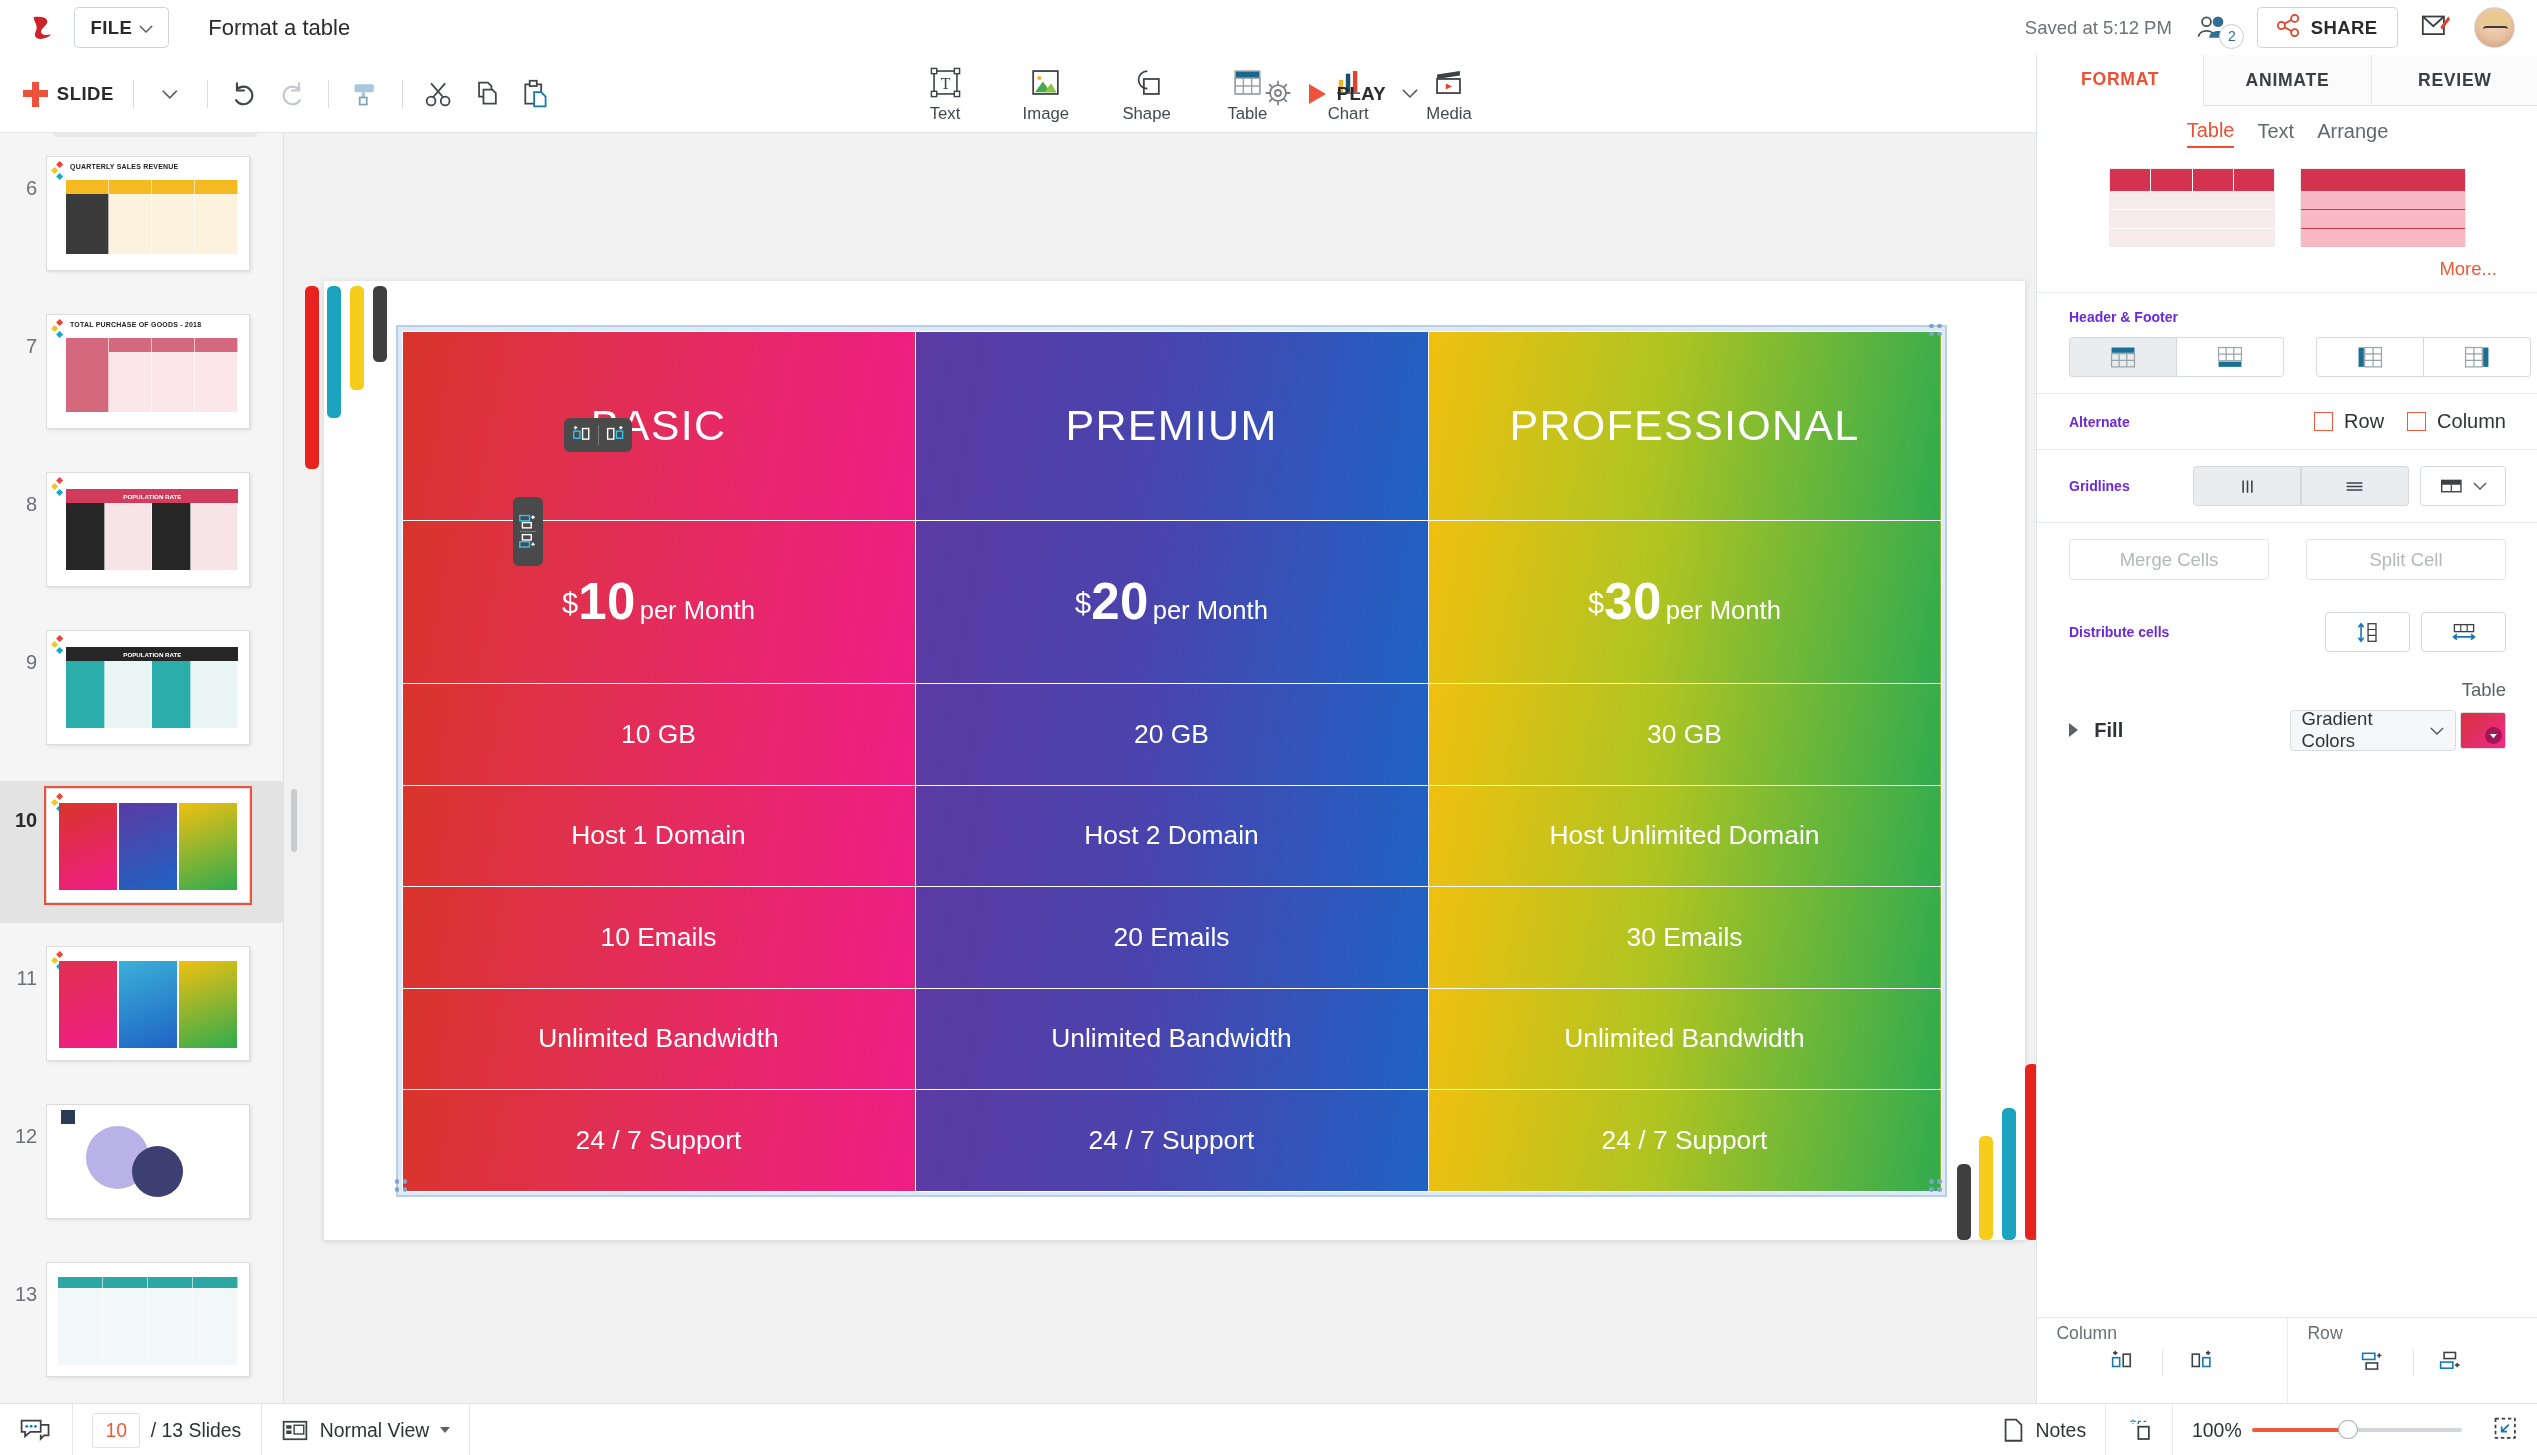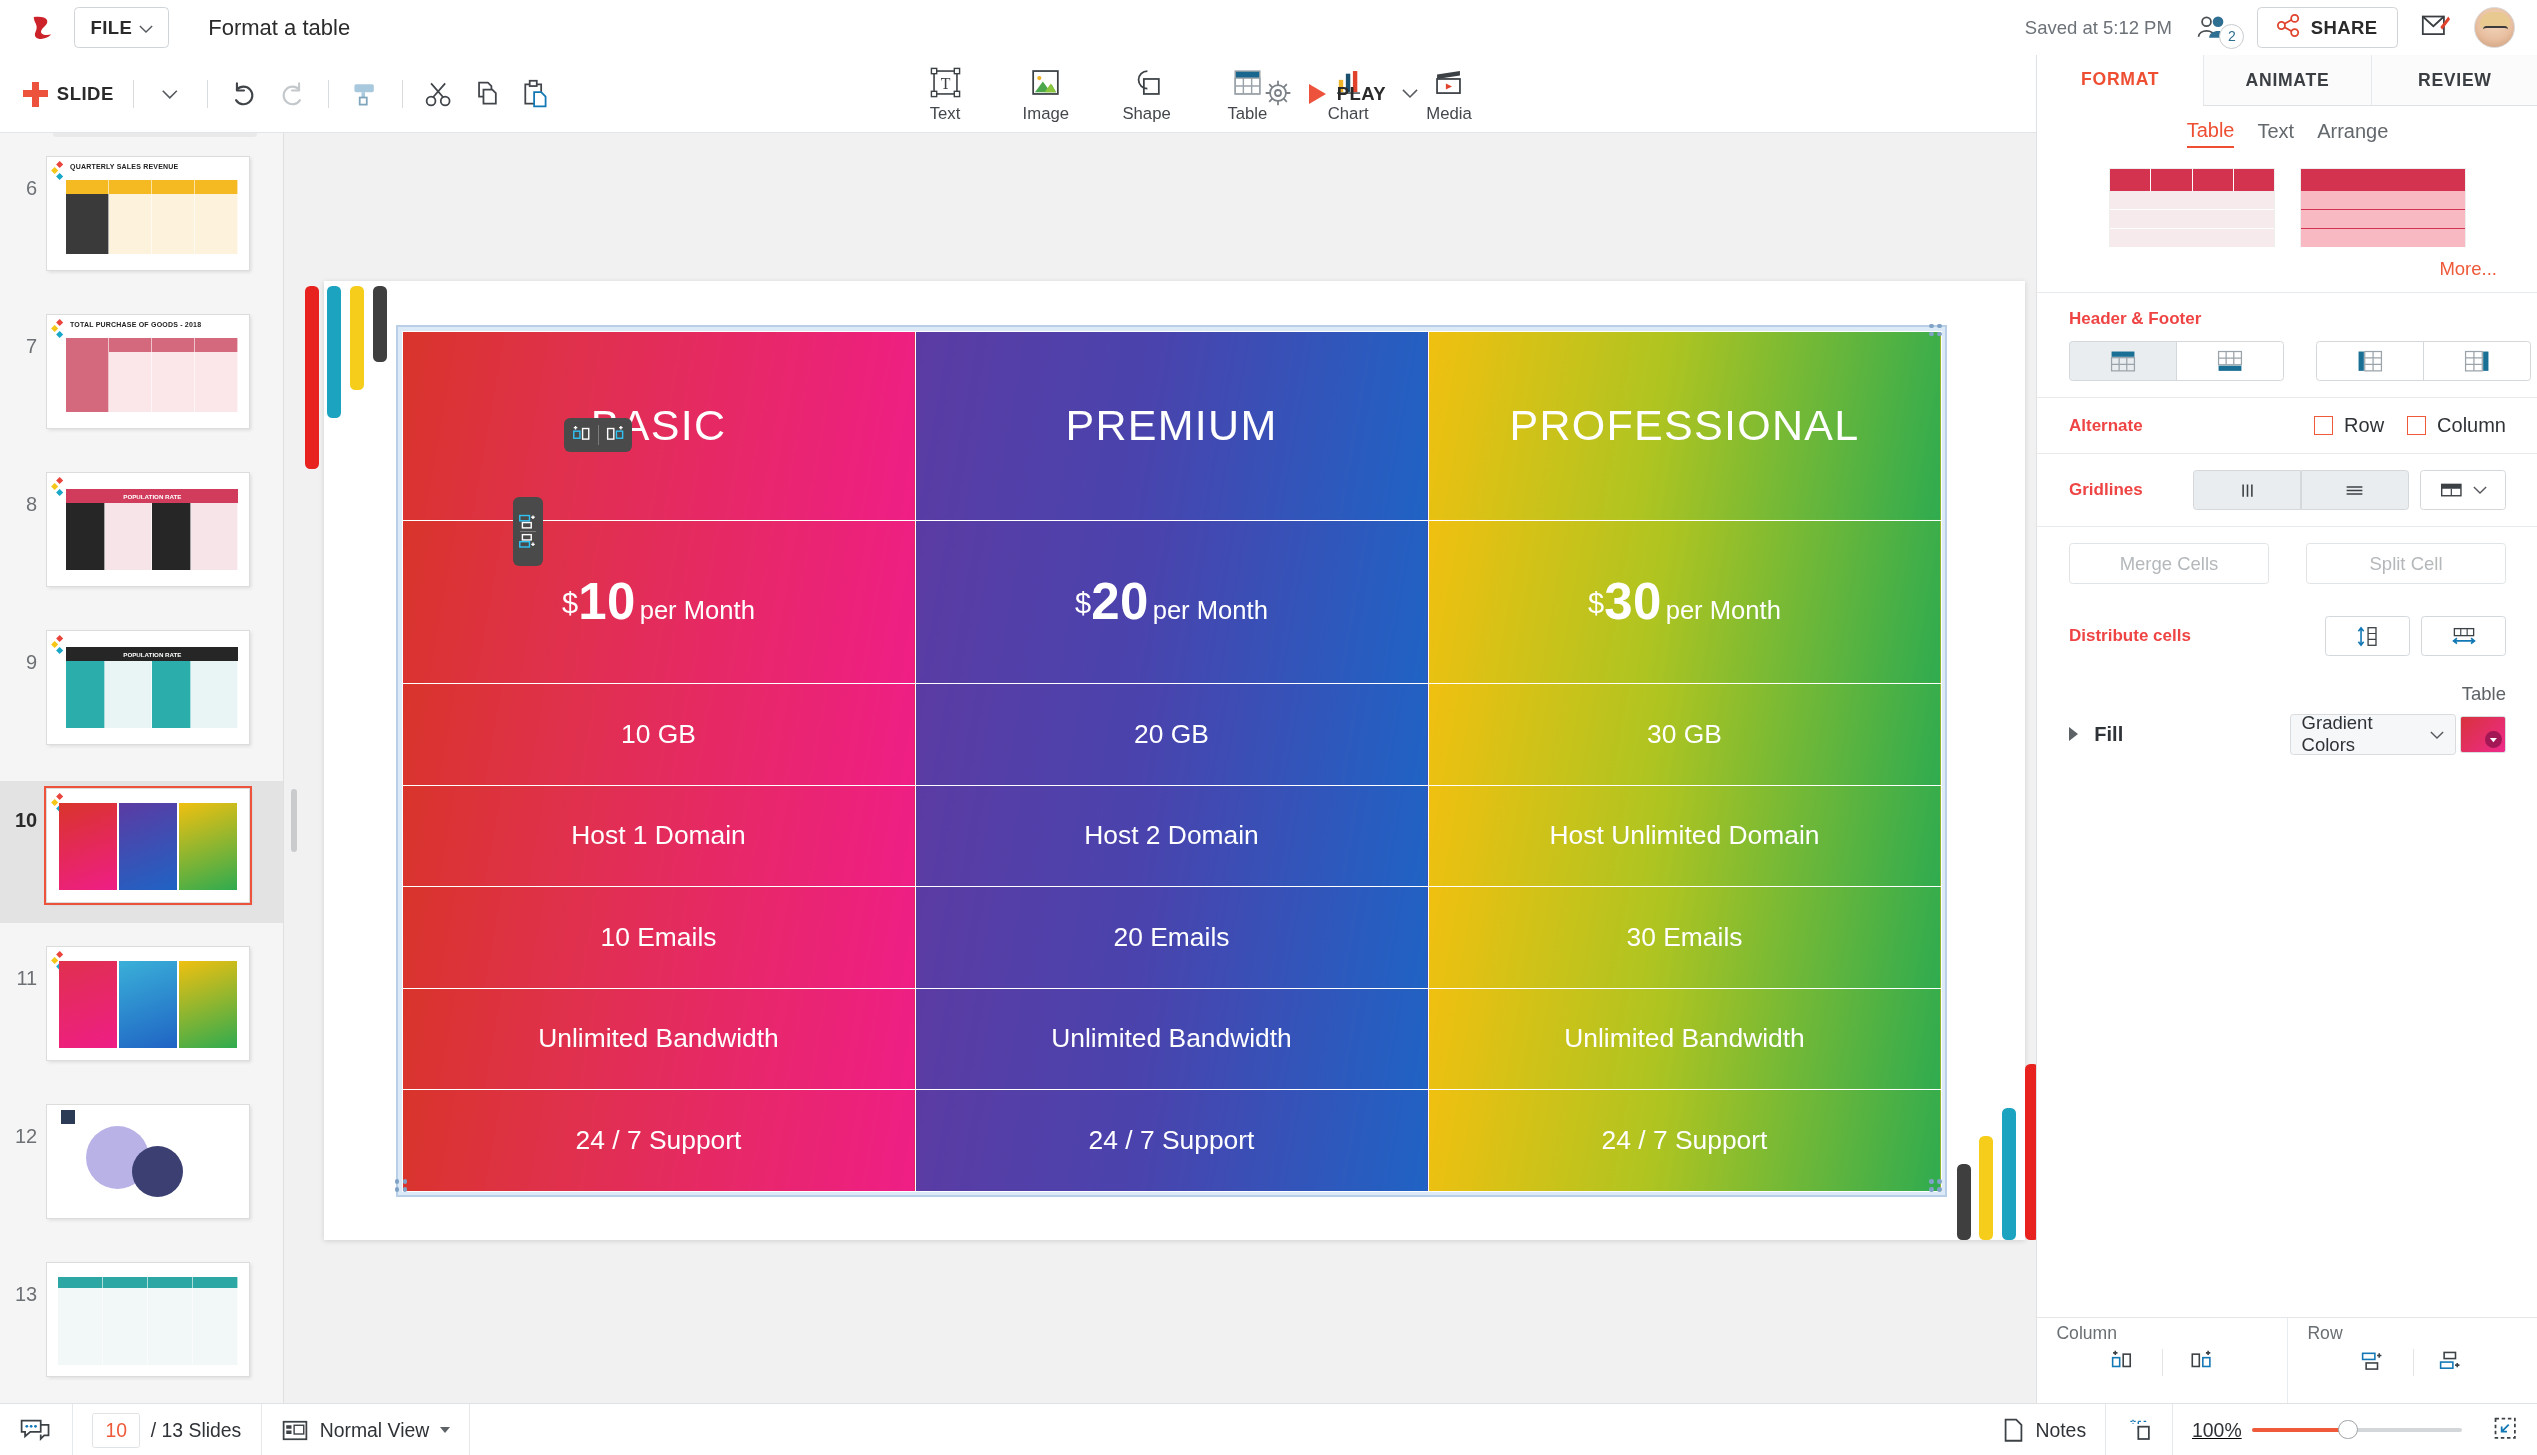--- a/index.html
+++ b/index.html
@@ -196,21 +196,21 @@
   .rp-tab:first-child { border-left: none; }
   .rp-tab.active { color: #ee4e32; background: #fff; border-bottom: 1.8px solid #fff; margin-bottom:-0.9px; }
   .rp-subtabs { display:flex; gap: 23px; justify-content:center; height: 55px; align-items:center; }
   .rp-subtab { font-size: 20px; color: #63686d; padding-bottom: 4.4px; }
   .rp-subtab.active { color:#ee4e32; border-bottom: 2.6px solid #ee4e32; }
 
   .style-row { display:flex; gap: 25px; justify-content:center; padding: 7px 0 0; }
   .style-thumb { width: 166px; height: 79px; border:0.9px solid #eee; }
   .more-link { text-align:right; padding: 10.6px 41px 12.3px 0; font-size: 18.5px; color:#ee5a3a; }
   .rp-sec { border-top: 0.9px solid #e8ebed; padding: 16px 32px; }
-  .rp-sec-title { font-size: 17px; font-weight: bold; color: #ef4444; }
+  .rp-sec-title { font-size: 14px; font-weight: bold; color: #6d28d9; }
   .btn-group { display:flex; }
   .gbtn {
     width: 108px; height: 40px; border: 0.9px solid #d4d8db; background:#fff;
     display:flex; align-items:center; justify-content:center; margin-left:-0.9px;
   }
   .gbtn.active { background: #e9edf0; }
   .gbtn.first { border-radius: 3.5px 0 0 3.5px; margin-left:0; }
   .gbtn.last { border-radius: 0 3.5px 3.5px 0; }
   .gbtn.only { border-radius: 3.5px; }
   .row-flex { display:flex; align-items:center; }
@@ -265,21 +265,21 @@
   .rb-btns { display:flex; align-items:center; gap: 0; margin-top: 3.5px; }
   .rb-btn { padding: 0 25px; }
   .rb-sep { width:0.9px; height:26.4px; background:#e2e5e7; }
 
   
   .statusbar {
     position:absolute; left:0; bottom:0; width: 2538px; height: 53px;
     background:#fff; border-top:0.9px solid #e0e3e5; display:flex; align-items:center;
   }
   .sb-cell { display:flex; align-items:center; height:53px; padding: 0 19.4px; border-right:0.9px solid #e6e9eb; gap:10.6px;}
-  .sb-cell.nb { border-right:none;text-decoration:underline; }
+  .sb-cell.nb { border-right:none; }
   .slide-num {
     width: 48px; height: 35px; border:0.9px solid #e0e3e5; border-radius:2.6px;
     display:flex; align-items:center; justify-content:center;
     font-size: 19.4px; color:#ee5a3a;
   }
   .sb-text { font-size: 19.4px; color:#2f3337; }
   .sb-right { margin-left:auto; display:flex; align-items:center; height:53px; }
   .zoom-track { width: 210px; height:4.4px; background:#d4d7da; border-radius:2.6px; position:relative; }
   .zoom-fill { position:absolute; left:0; top:0; height:4.4px; width: 93px; background:#ee5a3a; border-radius:2.6px;}
   .zoom-knob {

